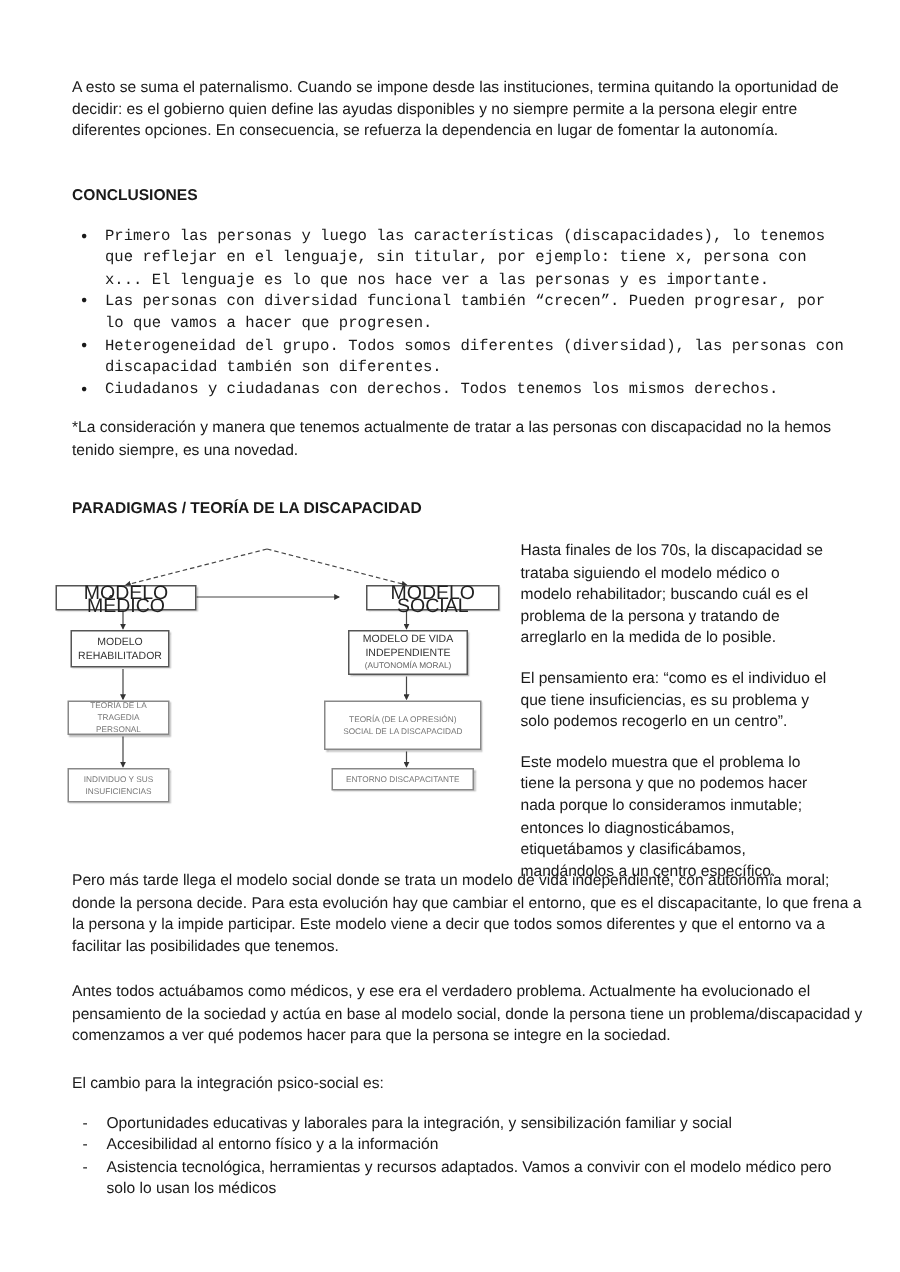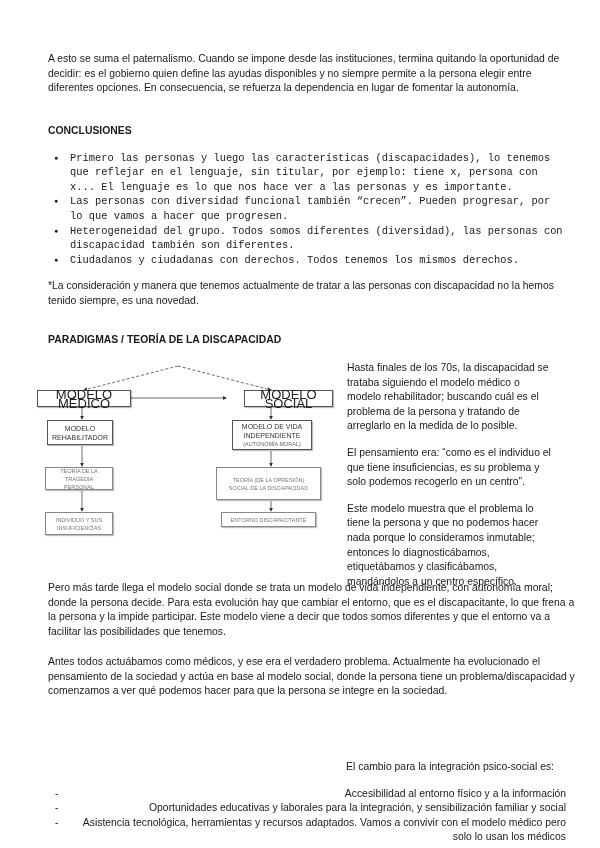--- a/index.html
+++ b/index.html
@@ -100,20 +100,20 @@
 <div class="abs" style="left:335px; top:349px; width:232px;">
   <p>Hasta finales de los 70s, la discapacidad se trataba siguiendo el modelo médico o modelo rehabilitador; buscando cuál es el problema de la persona y tratando de arreglarlo en la medida de lo posible.</p>
   <p>El pensamiento era: “como es el individuo el que tiene insuficiencias, es su problema y solo podemos recogerlo en un centro”.</p>
   <p>Este modelo muestra que el problema lo tiene la persona y que no podemos hacer nada porque lo consideramos inmutable; entonces lo diagnosticábamos, etiquetábamos y clasificábamos, mandándolos a un centro específico.</p>
 </div>
 
 <p class="abs" style="left:36px; top:569px; width:536px;">Pero más tarde llega el modelo social donde se trata un modelo de vida independiente, con autonomía moral; donde la persona decide. Para esta evolución hay que cambiar el entorno, que es el discapacitante, lo que frena a la persona y la impide participar. Este modelo viene a decir que todos somos diferentes y que el entorno va a facilitar las posibilidades que tenemos.</p>
 
 <p class="abs" style="left:36px; top:643px; width:536px;">Antes todos actuábamos como médicos, y ese era el verdadero problema. Actualmente ha evolucionado el pensamiento de la sociedad y actúa en base al modelo social, donde la persona tiene un problema/discapacidad y comenzamos a ver qué podemos hacer para que la persona se integre en la sociedad.</p>
 
-<div class="abs" style="left:36px; top:748px; width:530px;text-align:right;">
+<div class="abs" style="left:36px; top:704px; width:530px;">
   <p>El cambio para la integración psico-social es:</p>
   <ul class="dashes">
+    <li>Oportunidades educativas y laborales para la integración, y sensibilización familiar y social</li>
     <li>Accesibilidad al entorno físico y a la información</li>
-    <li>Oportunidades educativas y laborales para la integración, y sensibilización familiar y social</li>
     <li>Asistencia tecnológica, herramientas y recursos adaptados. Vamos a convivir con el modelo médico pero solo lo usan los médicos</li>
   </ul>
 </div>
 
 </body></html>

